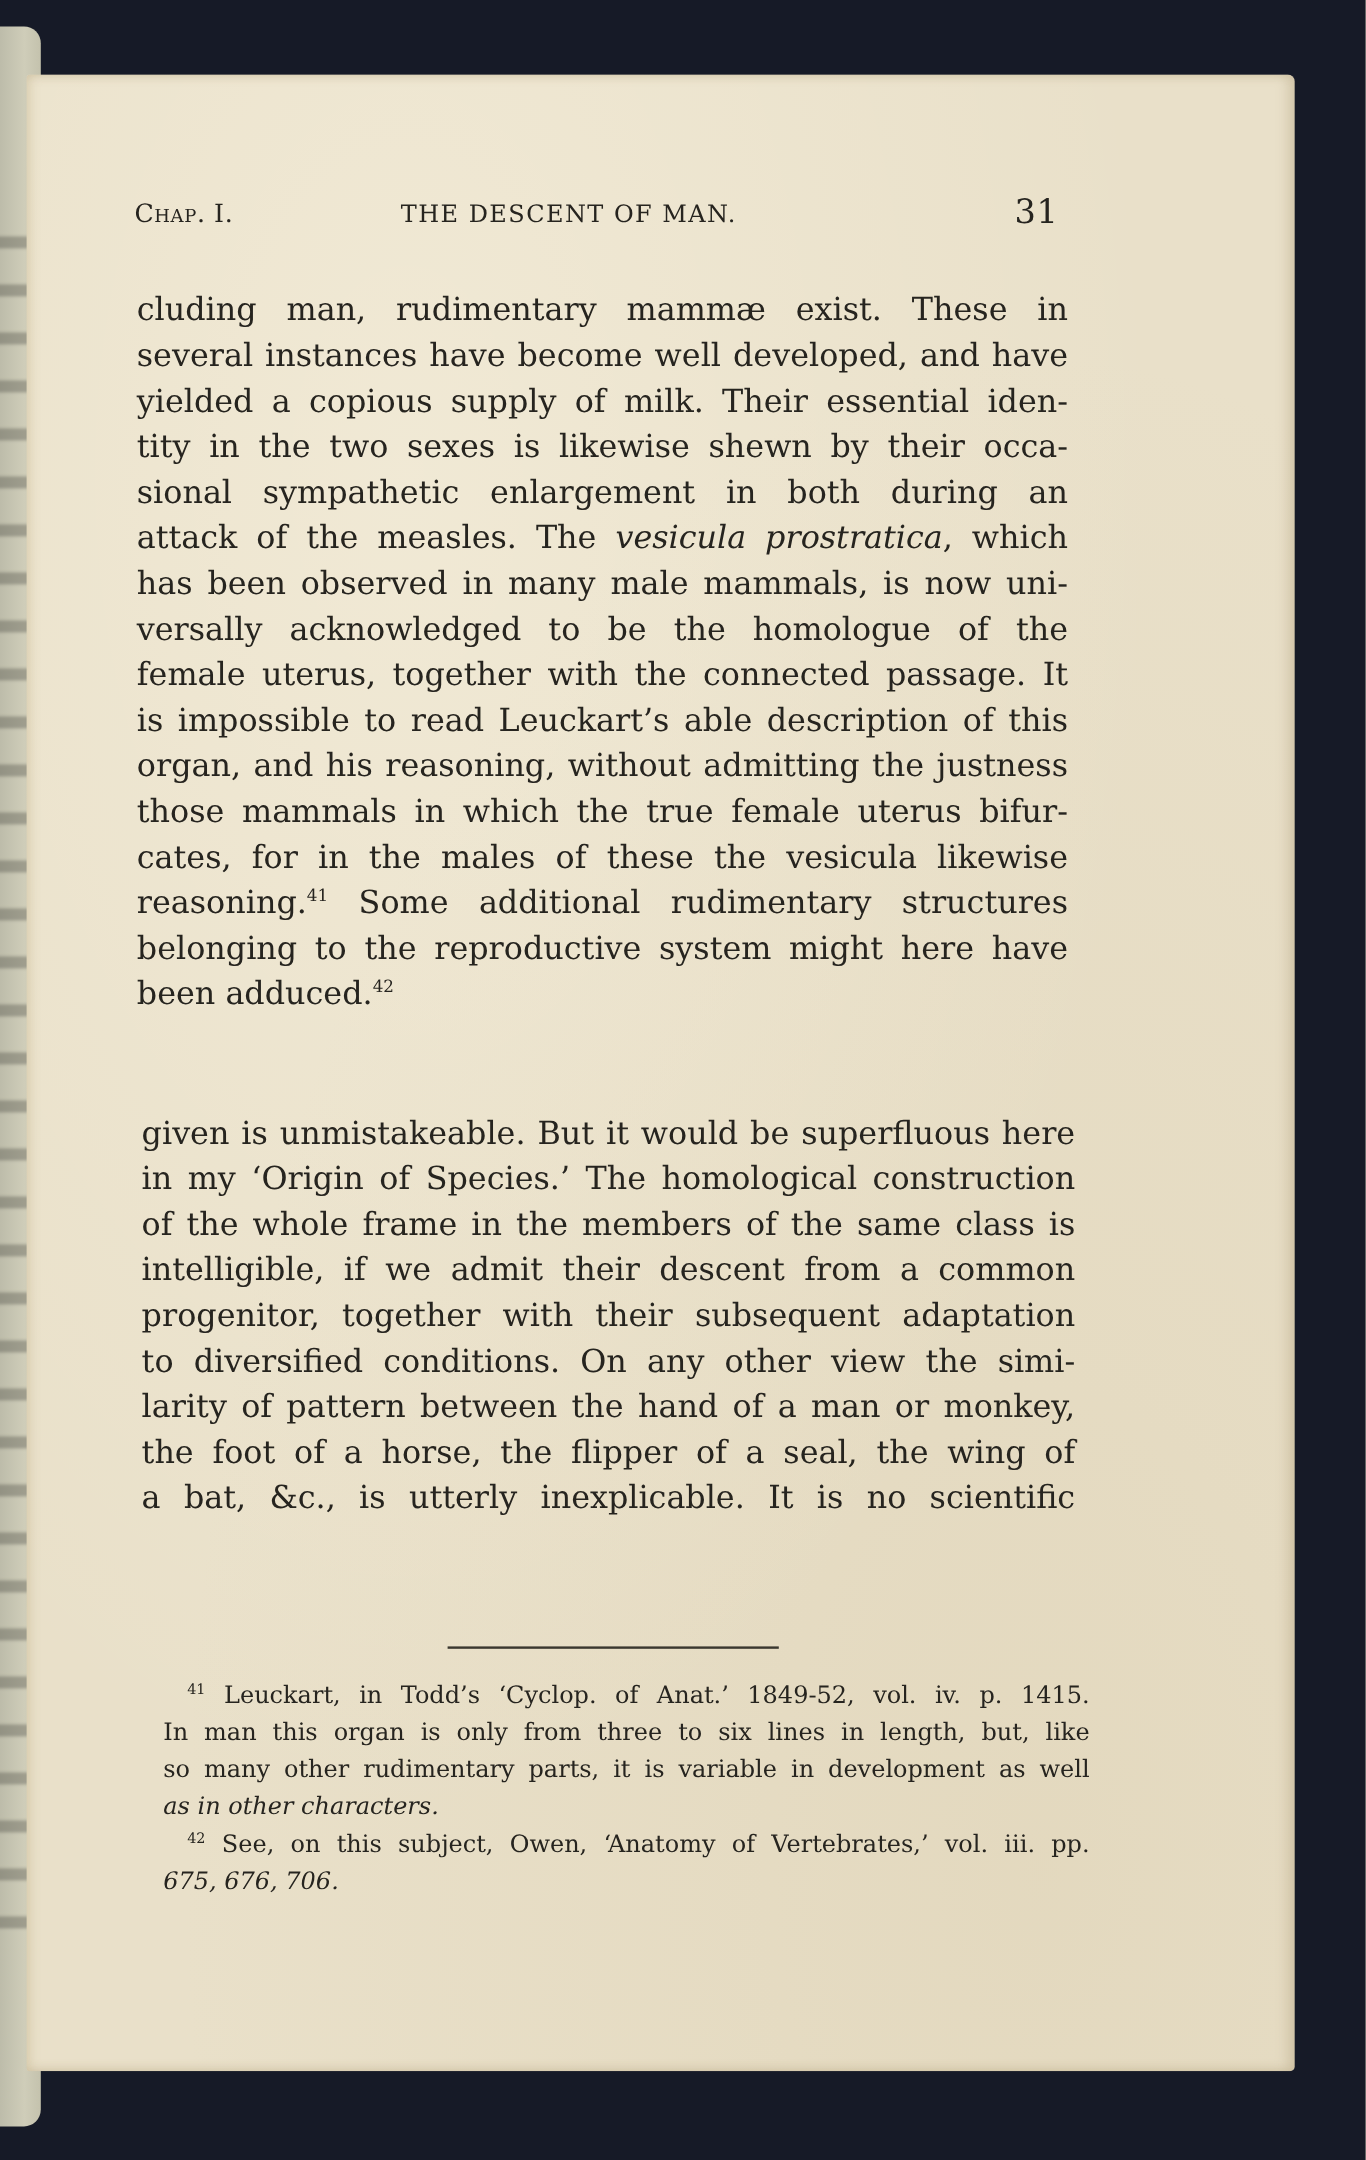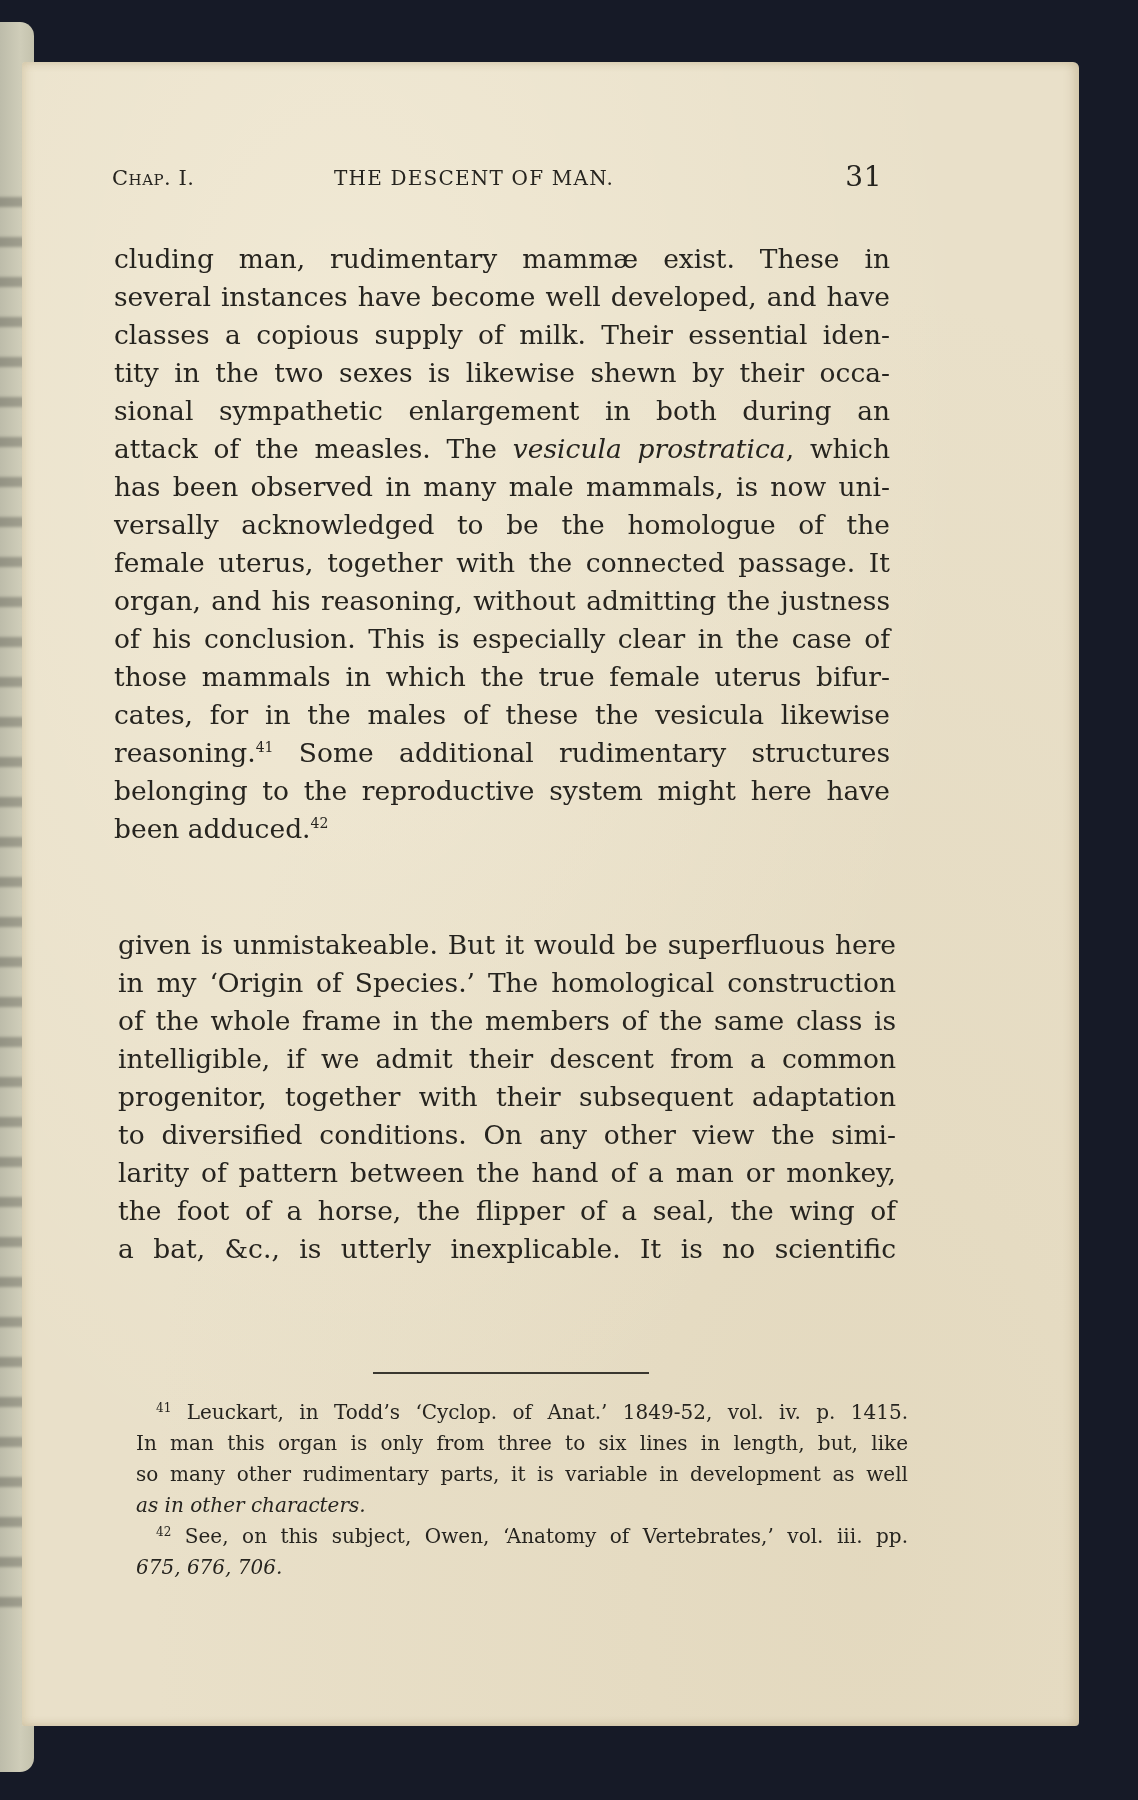--- a/index.html
+++ b/index.html
@@ -104,29 +104,29 @@
 
 <div class="running-head ink">
   <span class="chap">Chap. I.</span>
   <span class="title">THE DESCENT OF MAN.</span>
   <span class="pagenum">31</span>
 </div>
 
 <div class="body-text para1 ink">
   <span class="line">cluding man, rudimentary mammæ exist. These in</span>
   <span class="line">several instances have become well developed, and have</span>
-  <span class="line">classes a copious supply of milk. Their essential iden-</span>
+  <span class="line">yielded a copious supply of milk. Their essential iden-</span>
   <span class="line">tity in the two sexes is likewise shewn by their occa-</span>
   <span class="line">sional sympathetic enlargement in both during an</span>
   <span class="line"><span>attack of the measles. The </span><em>vesicula prostratica</em><span>, which</span></span>
   <span class="line">has been observed in many male mammals, is now uni-</span>
   <span class="line">versally acknowledged to be the homologue of the</span>
   <span class="line">female uterus, together with the connected passage. It</span>
+  <span class="line">is impossible to read Leuckart’s able description of this</span>
   <span class="line">organ, and his reasoning, without admitting the justness</span>
-  <span class="line">of his conclusion. This is especially clear in the case of</span>
   <span class="line">those mammals in which the true female uterus bifur-</span>
   <span class="line">cates, for in the males of these the vesicula likewise</span>
   <span class="line"><span>reasoning.</span><sup>41</sup><span> Some additional rudimentary structures</span></span>
   <span class="line">belonging to the reproductive system might here have</span>
   <span class="line last"><span>been adduced.</span><sup>42</sup></span>
 </div>
 
 <div class="body-text para2 ink">
   <span class="line">given is unmistakeable. But it would be superfluous here</span>
   <span class="line">in my ‘Origin of Species.’ The homological construction</span>

